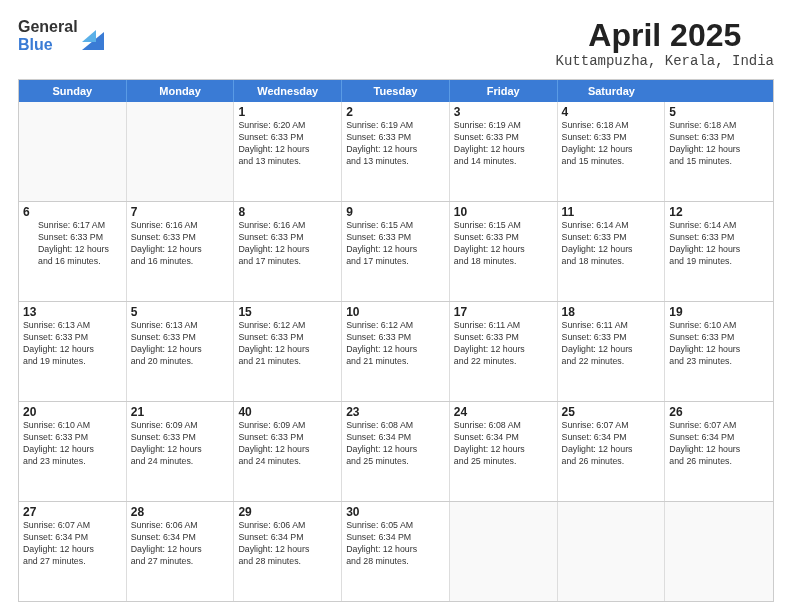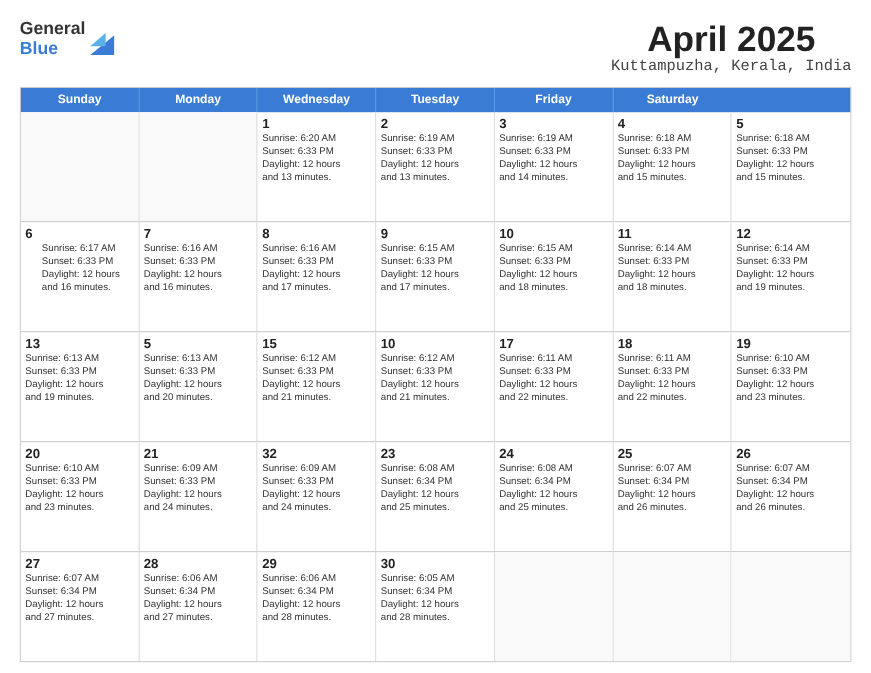--- a/index.html
+++ b/index.html
@@ -305,21 +305,21 @@
 and 23 minutes.</div>
           </div>
           <div class="cal-cell">
             <div class="day-num">21</div>
             <div class="day-info" style="white-space: pre-line;">Sunrise: 6:09 AM
 Sunset: 6:33 PM
 Daylight: 12 hours
 and 24 minutes.</div>
           </div>
           <div class="cal-cell">
-            <div class="day-num">32</div>
+            <div class="day-num">40</div>
             <div class="day-info" style="white-space: pre-line;">Sunrise: 6:09 AM
 Sunset: 6:33 PM
 Daylight: 12 hours
 and 24 minutes.</div>
           </div>
           <div class="cal-cell">
             <div class="day-num">23</div>
             <div class="day-info" style="white-space: pre-line;">Sunrise: 6:08 AM
 Sunset: 6:34 PM
 Daylight: 12 hours

